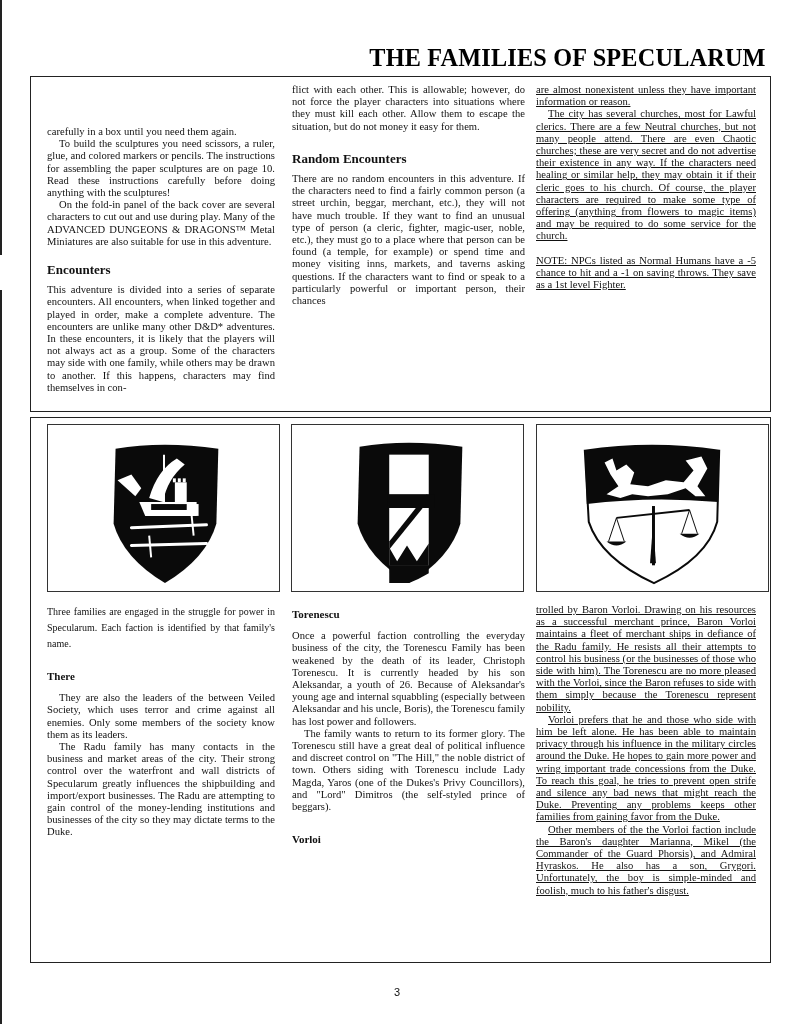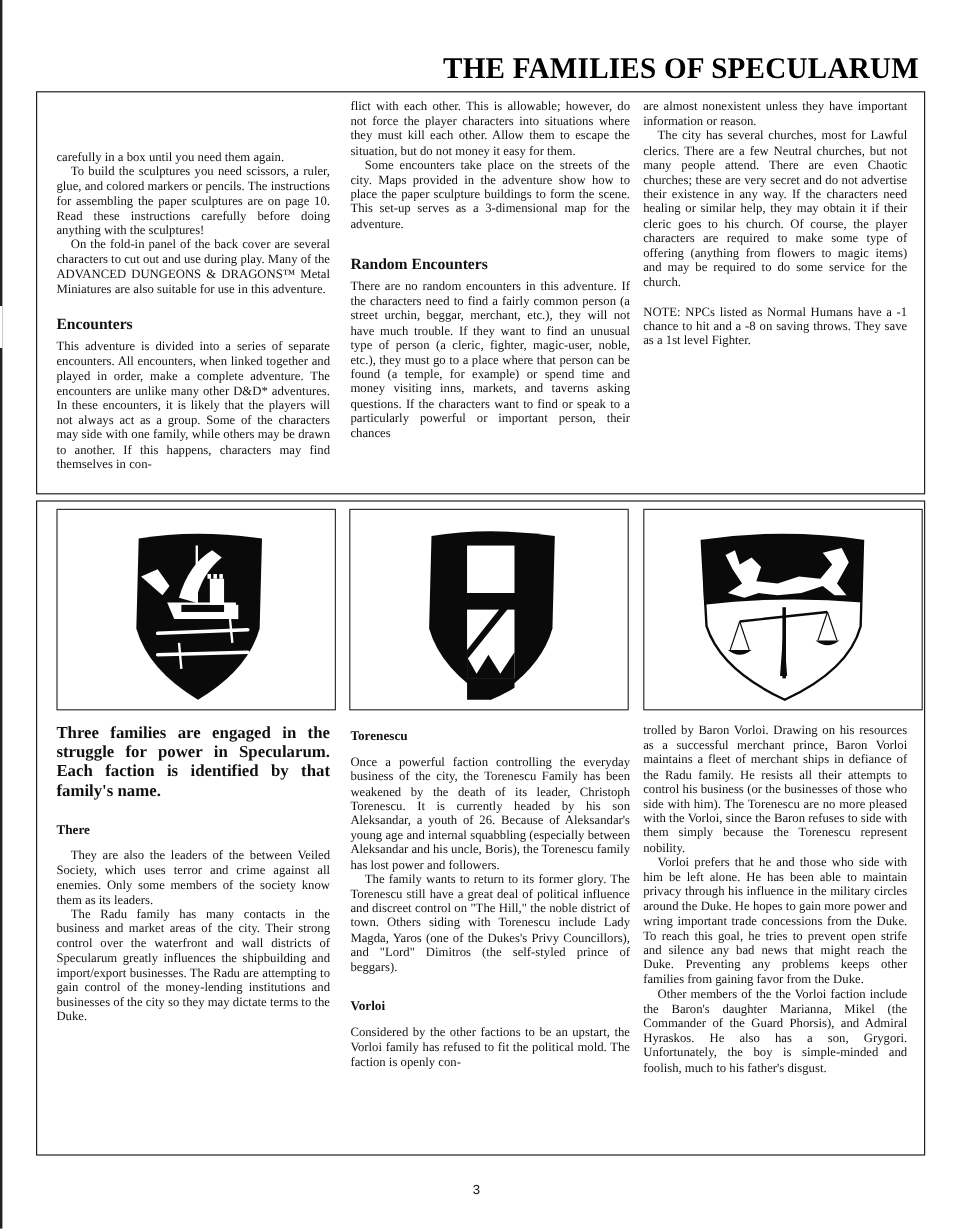--- a/index.html
+++ b/index.html
@@ -11,24 +11,24 @@
                 font-weight:bold; font-size:25px; letter-spacing:0.2px; color:#000; transform:scaleX(0.97); transform-origin:right; }
   .box { position:absolute; border:1.5px solid #222; box-sizing:border-box; }
   .box.top { left:30px; top:76px; width:741px; height:336px; }
   .box.bottom { left:30px; top:417px; width:741px; height:546px; }
   .col { position:absolute; font-size:10.6px; line-height:12.2px; text-align:justify; }
   .col p { margin:0; }
   .col p.ind { text-indent:12px; }
   .col p.gap { margin-top:12px; }
   .h2 { font-weight:bold; font-size:13px; margin:16px 0 8px 0; text-align:left; }
   .h1 { font-weight:bold; font-size:11px; margin:14px 0 10px 0; text-align:left; }
-  .lead { font-weight:bold; font-size:14px; line-height:16px; text-align:justify; }
+  .lead { font-weight:normal; font-size:10px; line-height:16px; text-align:justify; }
   .c1 { left:47px; width:228px; }
   .c2 { left:292px; width:233px; }
-  .c3 { left:536px; width:220px; }
+  .c3 { left:536px; width:220px;text-decoration:underline; }
   .frame { position:absolute; top:424px; width:233px; height:168px; border:1.2px solid #333; box-sizing:border-box; background:#fff; }
   .frame svg { position:absolute; left:0; top:0; width:100%; height:100%; }
   .page-num { position:absolute; top:986px; left:0; width:794px; text-align:center; font-size:11px; font-family:"Liberation Sans",sans-serif; }
 </style>
 </head>
 <body>
 
 <div class="left-edge"></div>
 <div class="left-edge gap"></div>
 
@@ -39,29 +39,28 @@
 <div class="col c1" style="top:84px;margin-top:42px;">
   <p>carefully in a box until you need them again.</p>
   <p class="ind">To build the sculptures you need scissors, a ruler, glue, and colored markers or pencils. The instructions for assembling the paper sculptures are on page 10. Read these instructions carefully before doing anything with the sculptures!</p>
   <p class="ind">On the fold-in panel of the back cover are several characters to cut out and use during play. Many of the ADVANCED DUNGEONS &amp; DRAGONS™ Metal Miniatures are also suitable for use in this adventure.</p>
   <div class="h2">Encounters</div>
   <p>This adventure is divided into a series of separate encounters. All encounters, when linked together and played in order, make a complete adventure. The encounters are unlike many other D&amp;D* adventures. In these encounters, it is likely that the players will not always act as a group. Some of the characters may side with one family, while others may be drawn to another. If this happens, characters may find themselves in con-</p>
 </div>
 
 <div class="col c2" style="top:84px;">
   <p>flict with each other. This is allowable; however, do not force the player characters into situations where they must kill each other. Allow them to escape the situation, but do not money it easy for them.</p>
-  <p class="ind">Some encounters take place on the streets of the city. Maps provided in the adventure show how to place the paper sculpture buildings to form the scene. This set-up serves as a 3-dimensional map for the adventure.</p>
   <div class="h2" style="margin-top:20px;">Random Encounters</div>
   <p>There are no random encounters in this adventure. If the characters need to find a fairly common person (a street urchin, beggar, merchant, etc.), they will not have much trouble. If they want to find an unusual type of person (a cleric, fighter, magic-user, noble, etc.), they must go to a place where that person can be found (a temple, for example) or spend time and money visiting inns, markets, and taverns asking questions. If the characters want to find or speak to a particularly powerful or important person, their chances</p>
 </div>
 
 <div class="col c3" style="top:84px;">
   <p>are almost nonexistent unless they have important information or reason.</p>
   <p class="ind">The city has several churches, most for Lawful clerics. There are a few Neutral churches, but not many people attend. There are even Chaotic churches; these are very secret and do not advertise their existence in any way. If the characters need healing or similar help, they may obtain it if their cleric goes to his church. Of course, the player characters are required to make some type of offering (anything from flowers to magic items) and may be required to do some service for the church.</p>
-  <p class="gap">NOTE: NPCs listed as Normal Humans have a -1 chance to hit and a -8 on saving throws. They save as a 1st level Fighter.</p>
+  <p class="gap">NOTE: NPCs listed as Normal Humans have a -5 chance to hit and a -1 on saving throws. They save as a 1st level Fighter.</p>
 </div>
 
 <div class="box bottom"></div>
 
 <div class="frame" style="left:47px;">
   <svg viewBox="0 0 233 168">
     <path d="M68 24 Q116 16 172 24 L170 100 Q160 135 118 160 Q76 135 66 100 Z" fill="#0a0a0a"></path>
     <path d="M102 74 Q110 46 130 34 L138 40 Q120 55 116 78 Z" fill="#fff"></path>
     <line x1="117" y1="30" x2="117" y2="84" stroke="#fff" stroke-width="2"></line>
     <path d="M70 56 L84 50 L94 64 L88 72 Z" fill="#fff"></path>
@@ -112,21 +111,20 @@
   <div class="h1" style="margin-top:18px;">There</div>
   <p class="ind">They are also the leaders of the between Veiled Society, which uses terror and crime against all enemies. Only some members of the society know them as its leaders.</p>
   <p class="ind">The Radu family has many contacts in the business and market areas of the city. Their strong control over the waterfront and wall districts of Specularum greatly influences the shipbuilding and import/export businesses. The Radu are attempting to gain control of the money-lending institutions and businesses of the city so they may dictate terms to the Duke.</p>
 </div>
 
 <div class="col c2" style="top:594px;">
   <div class="h1">Torenescu</div>
   <p>Once a powerful faction controlling the everyday business of the city, the Torenescu Family has been weakened by the death of its leader, Christoph Torenescu. It is currently headed by his son Aleksandar, a youth of 26. Because of Aleksandar's young age and internal squabbling (especially between Aleksandar and his uncle, Boris), the Torenescu family has lost power and followers.</p>
   <p class="ind">The family wants to return to its former glory. The Torenescu still have a great deal of political influence and discreet control on "The Hill," the noble district of town. Others siding with Torenescu include Lady Magda, Yaros (one of the Dukes's Privy Councillors), and "Lord" Dimitros (the self-styled prince of beggars).</p>
   <div class="h1" style="margin-top:20px;">Vorloi</div>
-  <p>Considered by the other factions to be an upstart, the Vorloi family has refused to fit the political mold. The faction is openly con-</p>
 </div>
 
 <div class="col c3" style="top:604px;">
   <p>trolled by Baron Vorloi. Drawing on his resources as a successful merchant prince, Baron Vorloi maintains a fleet of merchant ships in defiance of the Radu family. He resists all their attempts to control his business (or the businesses of those who side with him). The Torenescu are no more pleased with the Vorloi, since the Baron refuses to side with them simply because the Torenescu represent nobility.</p>
   <p class="ind">Vorloi prefers that he and those who side with him be left alone. He has been able to maintain privacy through his influence in the military circles around the Duke. He hopes to gain more power and wring important trade concessions from the Duke. To reach this goal, he tries to prevent open strife and silence any bad news that might reach the Duke. Preventing any problems keeps other families from gaining favor from the Duke.</p>
   <p class="ind">Other members of the the Vorloi faction include the Baron's daughter Marianna, Mikel (the Commander of the Guard Phorsis), and Admiral Hyraskos. He also has a son, Grygori. Unfortunately, the boy is simple-minded and foolish, much to his father's disgust.</p>
 </div>
 
 <div class="page-num">3</div>
 

